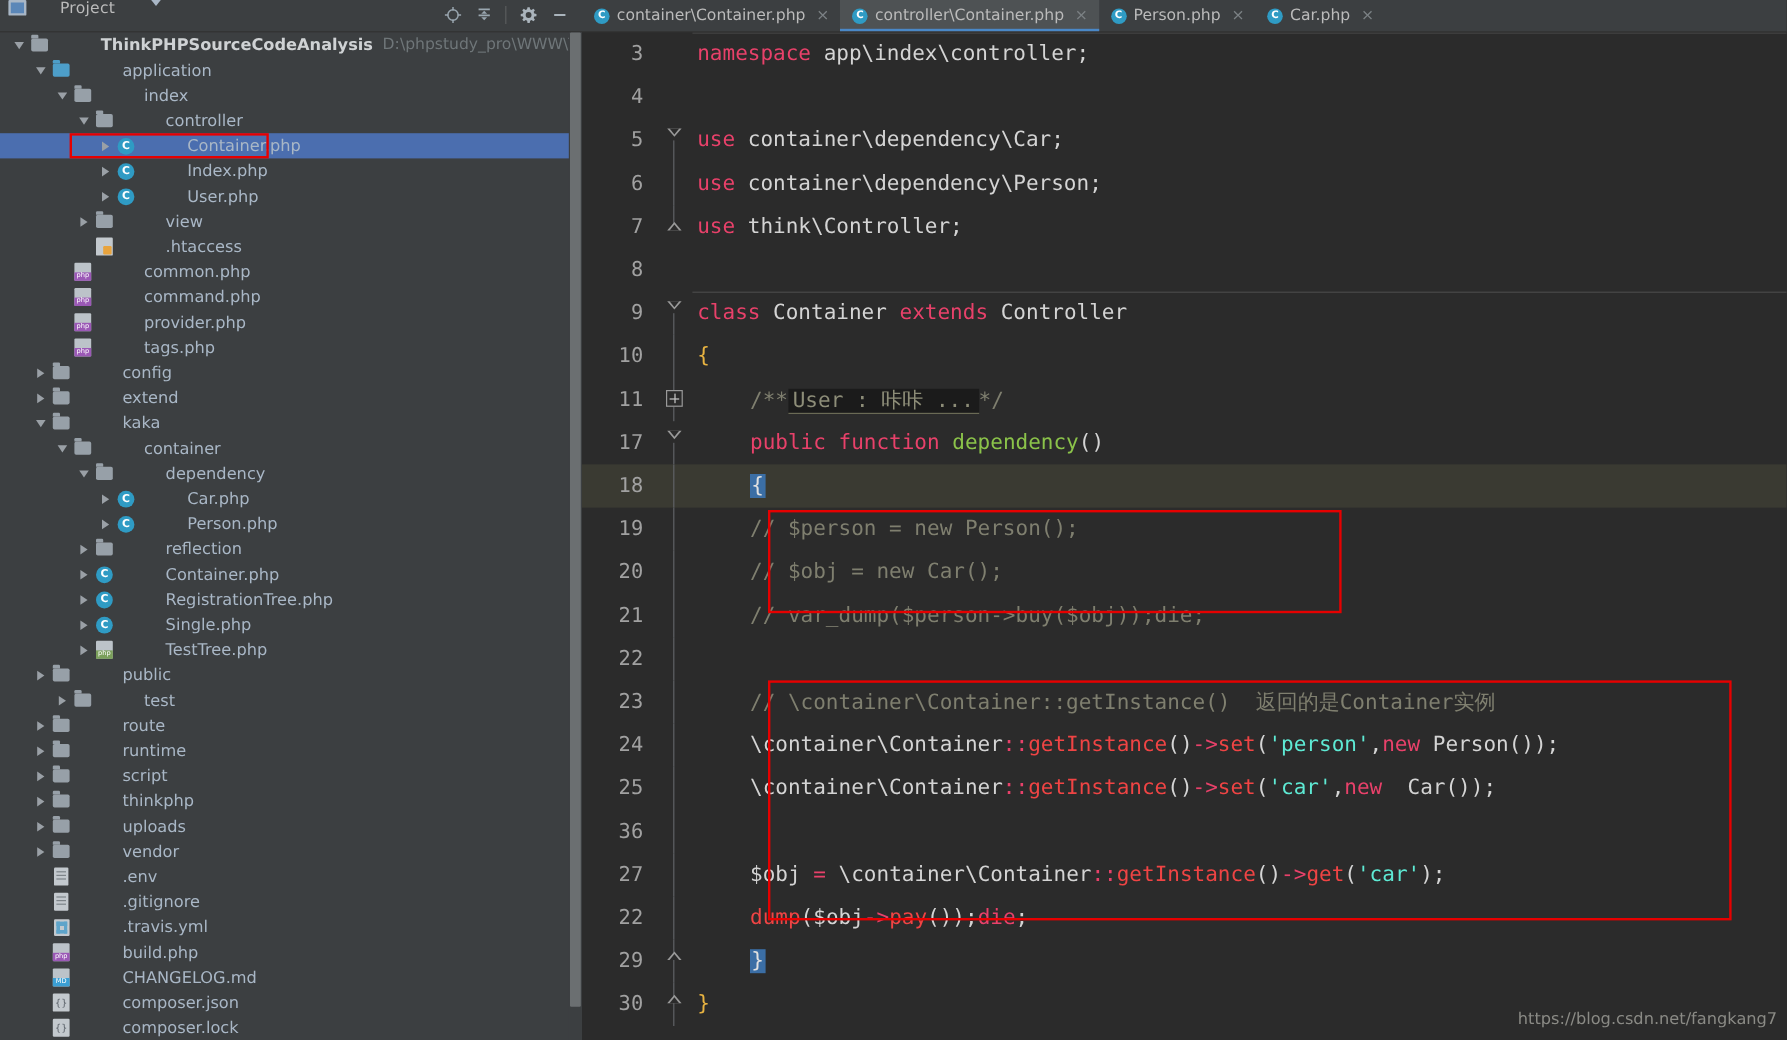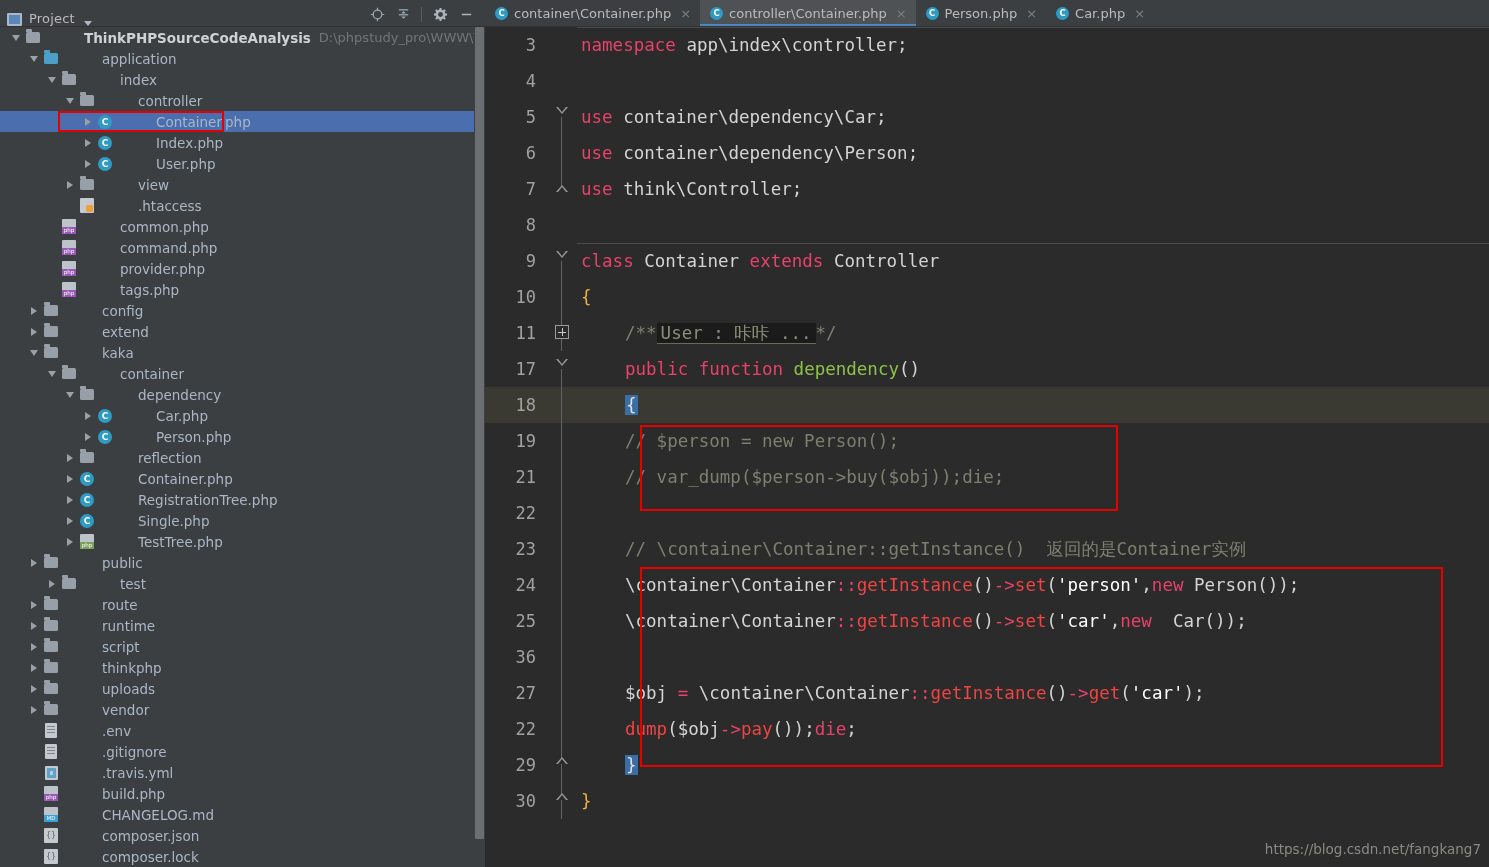--- a/index.html
+++ b/index.html
@@ -13,23 +13,24 @@
 
   
   #sidebar {
     width: 485px; height: 867px;
     background: #3c3f41;
     position: relative;
     flex: 0 0 485px;
   }
   #panel-header {
     height: 27px; background: #3c3f41;
-    display: flex; align-items: flex-end;
+    display: flex; align-items: flex-start;
     padding-left: 7px;
     border-bottom: 1px solid #323232;
+    gap: 21px;
   }
   .proj-icon {
     width: 15px; height: 13px; border: 2px solid #a9b7c6;
     background: #5b87b8; border-radius: 1px; margin-right: 7px;
     flex: 0 0 auto;
   }
   #panel-title {
     color: #bbbbbb; font-size: 13px; letter-spacing: .2px;
     font-family: "DejaVu Sans", sans-serif;
   }
@@ -249,21 +250,21 @@
     border-bottom:5.5px solid #2b2b2b;
   }
   .code {
     flex: 1 1 auto; white-space: pre; padding-left: 4px;
     font-family: "DejaVu Sans Mono", monospace; font-size: 17.5px;
     color: #a9b7c6; letter-spacing: 0px;
   }
   .kw   { color: #e8416a; }
   .plain{ color: #d4d4d4; }
   .fn   { color: #8bc34a; }
-  .str  { color: #ffffff; }
+  .str  { color: #5eead4; }
   .cmt  { color: #7f7f6f; }
   .punc { color: #e8416a; }
   .par  { color: #d4d4d4; }
   .brk  { color: #e8b341; }
   .meth { color: #ef4444; }
 
   .sep-line {
     position: absolute; left: 92px; right: 0; top: 0; height: 1px;
     background: #4a4a4a;
   }
@@ -831,20 +832,27 @@
       </div>
 
       <div class="cline">
         <div class="gut">19</div>
         <div class="fold">
             <div class="vline"></div>
           </div>
         <div class="code cmt" style="padding-left:48px">// $person = new Person();</div>
       </div>
 
+      <div class="cline">
+        <div class="gut">20</div>
+        <div class="fold">
+            <div class="vline"></div>
+          </div>
+        <div class="code cmt" style="padding-left:48px">// $obj = new Car();</div>
+      </div>
 
       <div class="cline">
         <div class="gut">21</div>
         <div class="fold">
             <div class="vline"></div>
           </div>
         <div class="code cmt" style="padding-left:48px">// var_dump($person-&gt;buy($obj));die;</div>
       </div>
 
       <div class="cline">

